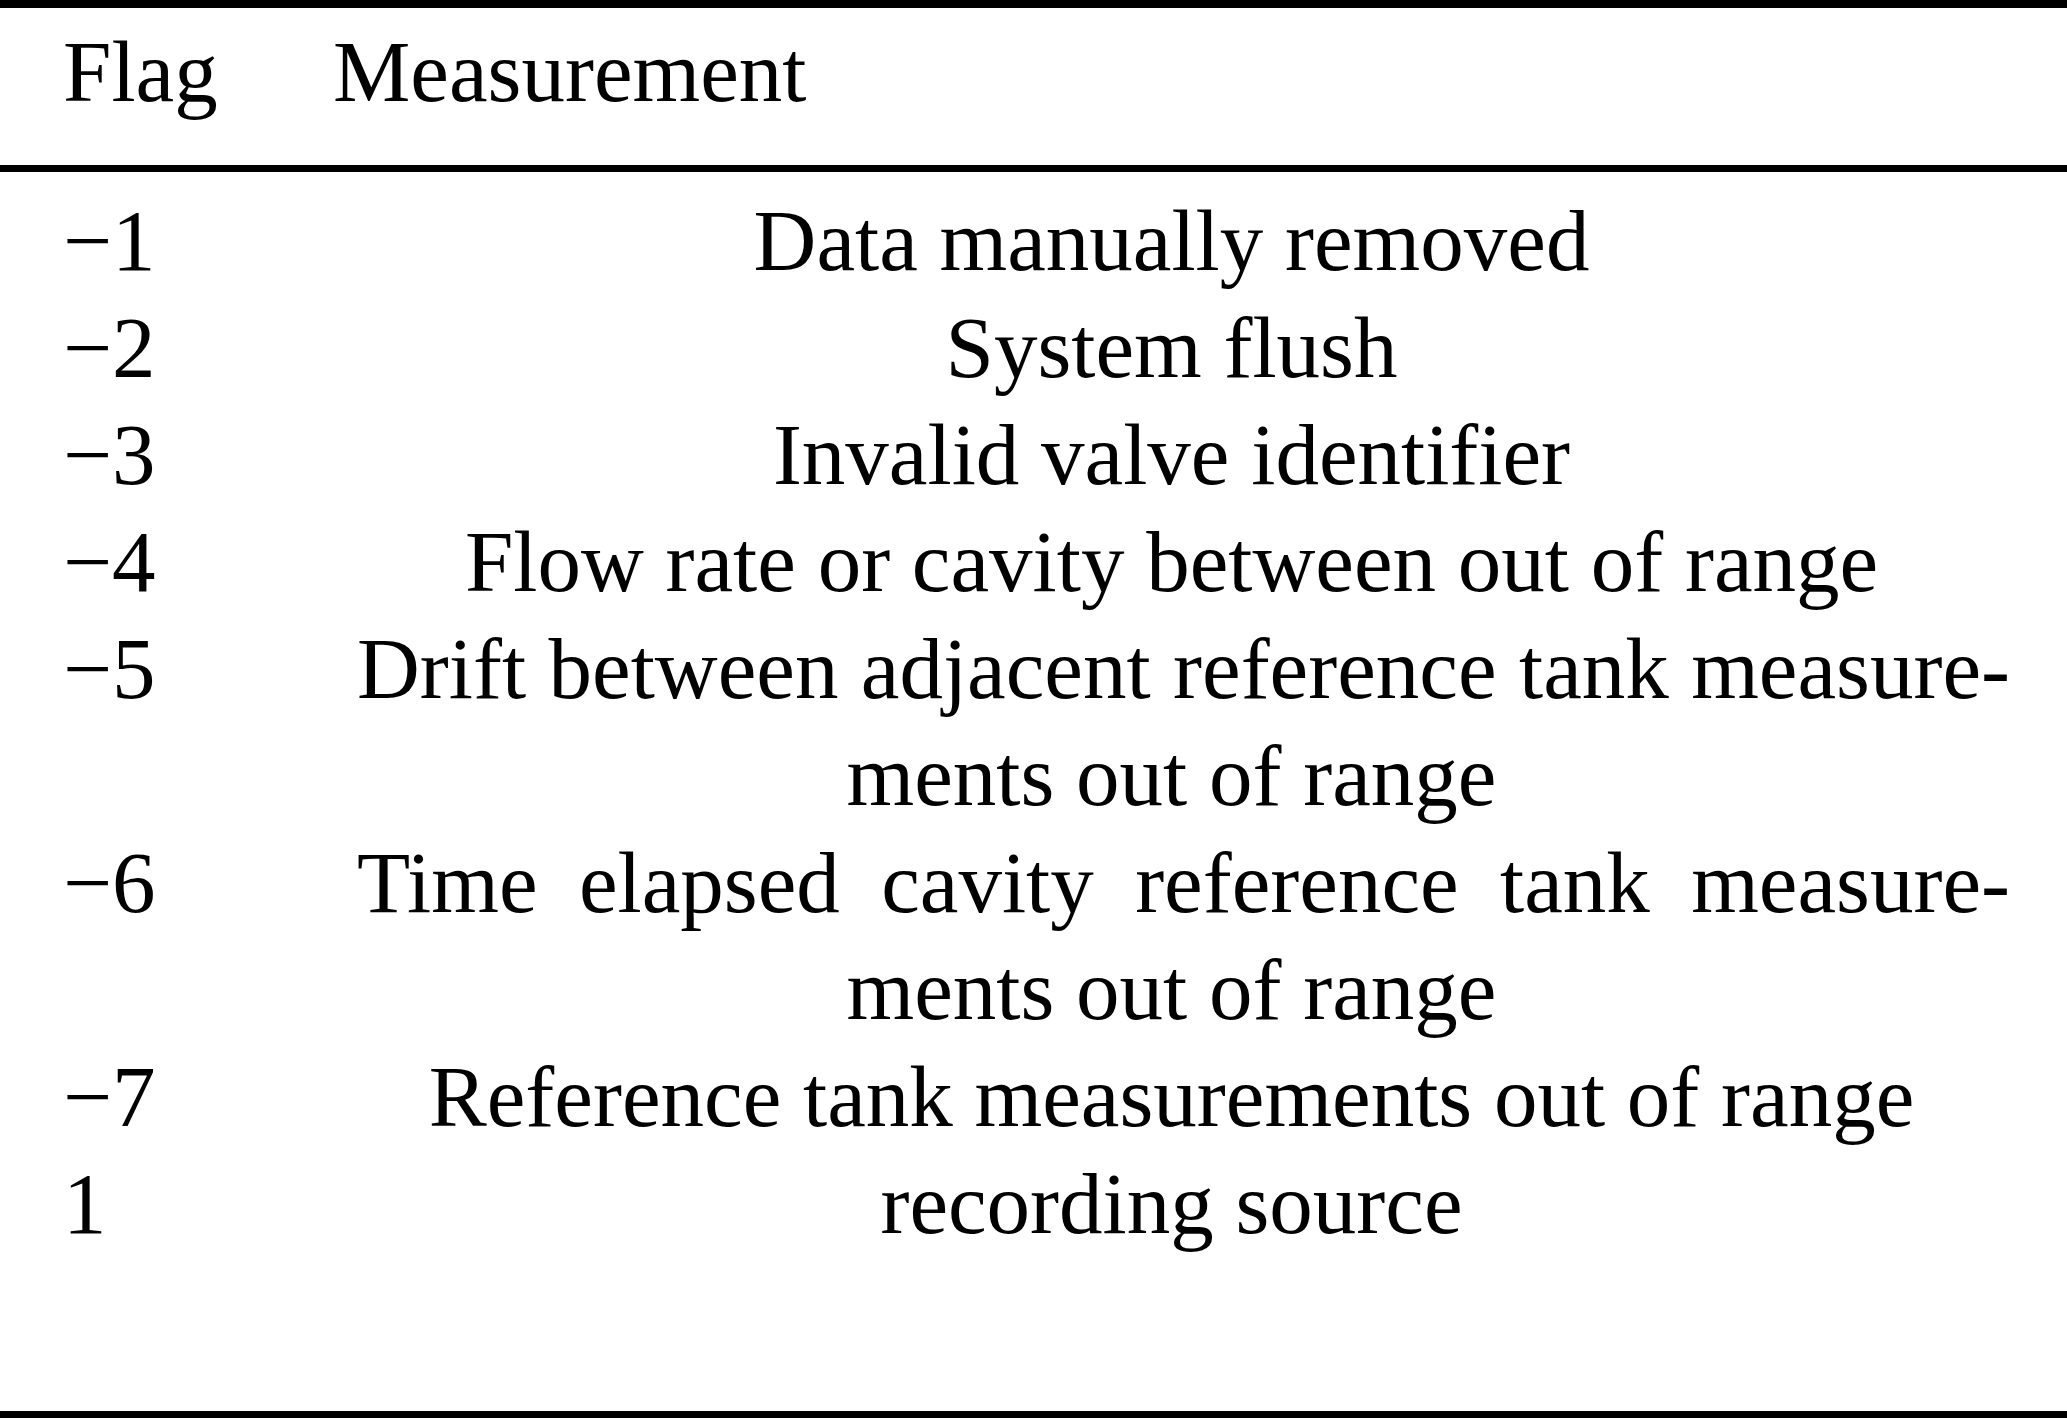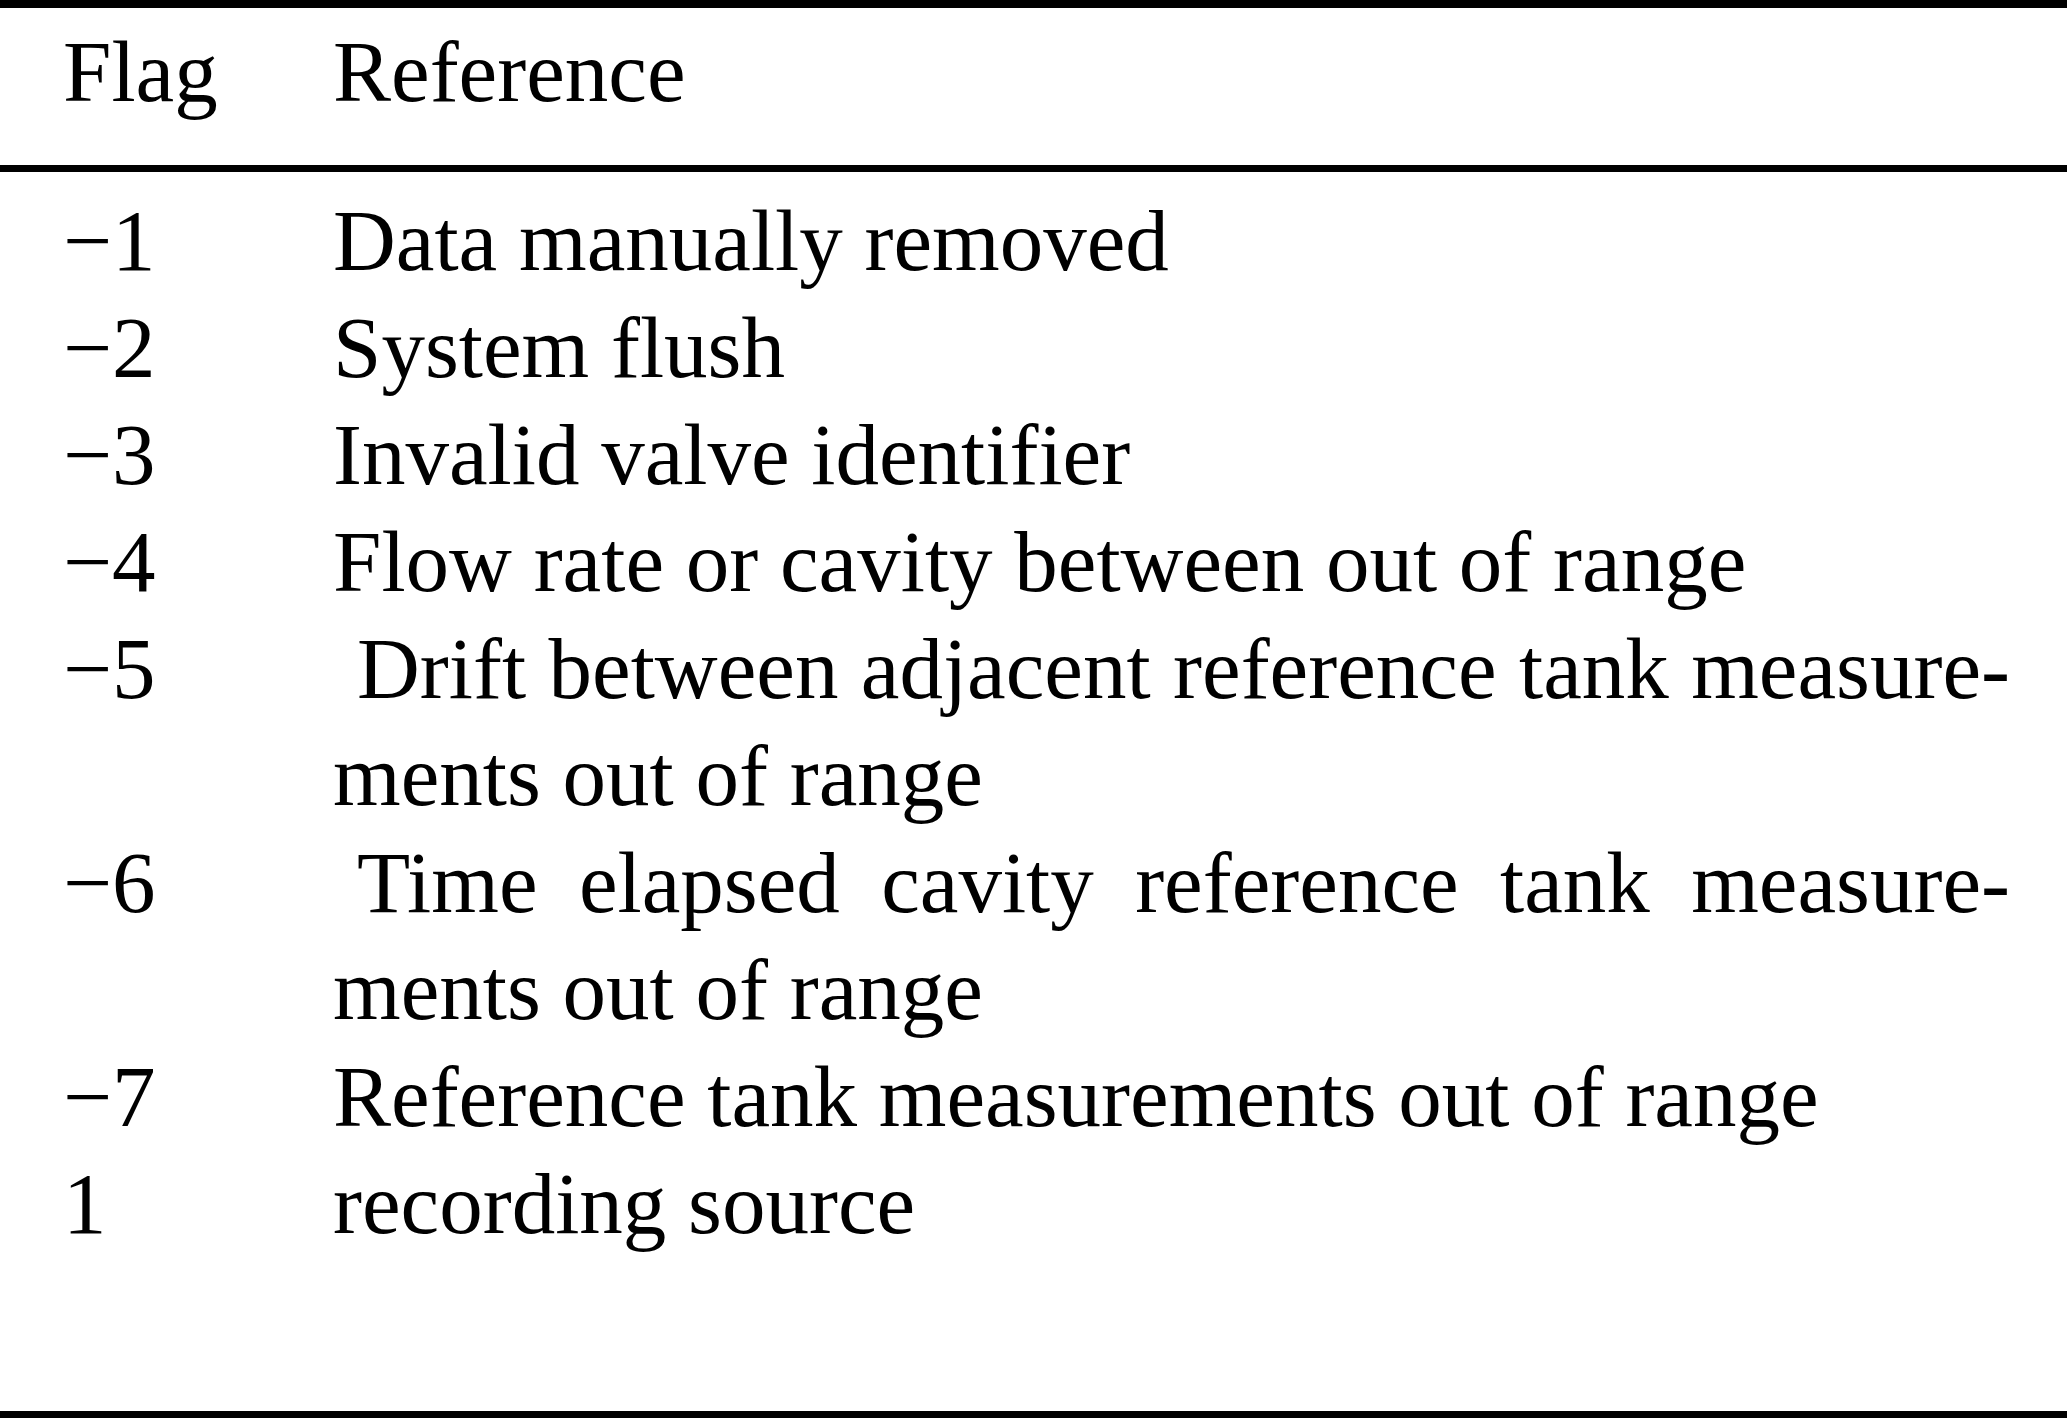--- a/index.html
+++ b/index.html
@@ -43,39 +43,39 @@
     flex: 0 0 270px;
     width: 270px;
     white-space: nowrap;
   }
   .desc-cell {
     flex: 1 1 auto;
     min-width: 0;
   }
   .line {
     white-space: nowrap;
-    text-align: left;
+    text-align: center;
   }
   .line.just {
     white-space: normal;
     text-align: justify;
     text-align-last: justify;
     margin-left: 24px;
   }
   .header-label { white-space: nowrap; }
 </style>
 </head>
 <body>
 
 <div class="page">
   <div class="rule rule-top"></div>
 
   <div class="header-row">
     <div class="flag-cell header-label">Flag</div>
-    <div class="desc-cell header-label">Reference</div>
+    <div class="desc-cell header-label">Measurement</div>
   </div>
 
   <div class="rule rule-mid"></div>
 
   <div class="tbody">
       <div class="row">
         <div class="flag-cell">−1</div>
         <div class="desc-cell">
           <div class="line">Data manually removed</div>
         </div>

